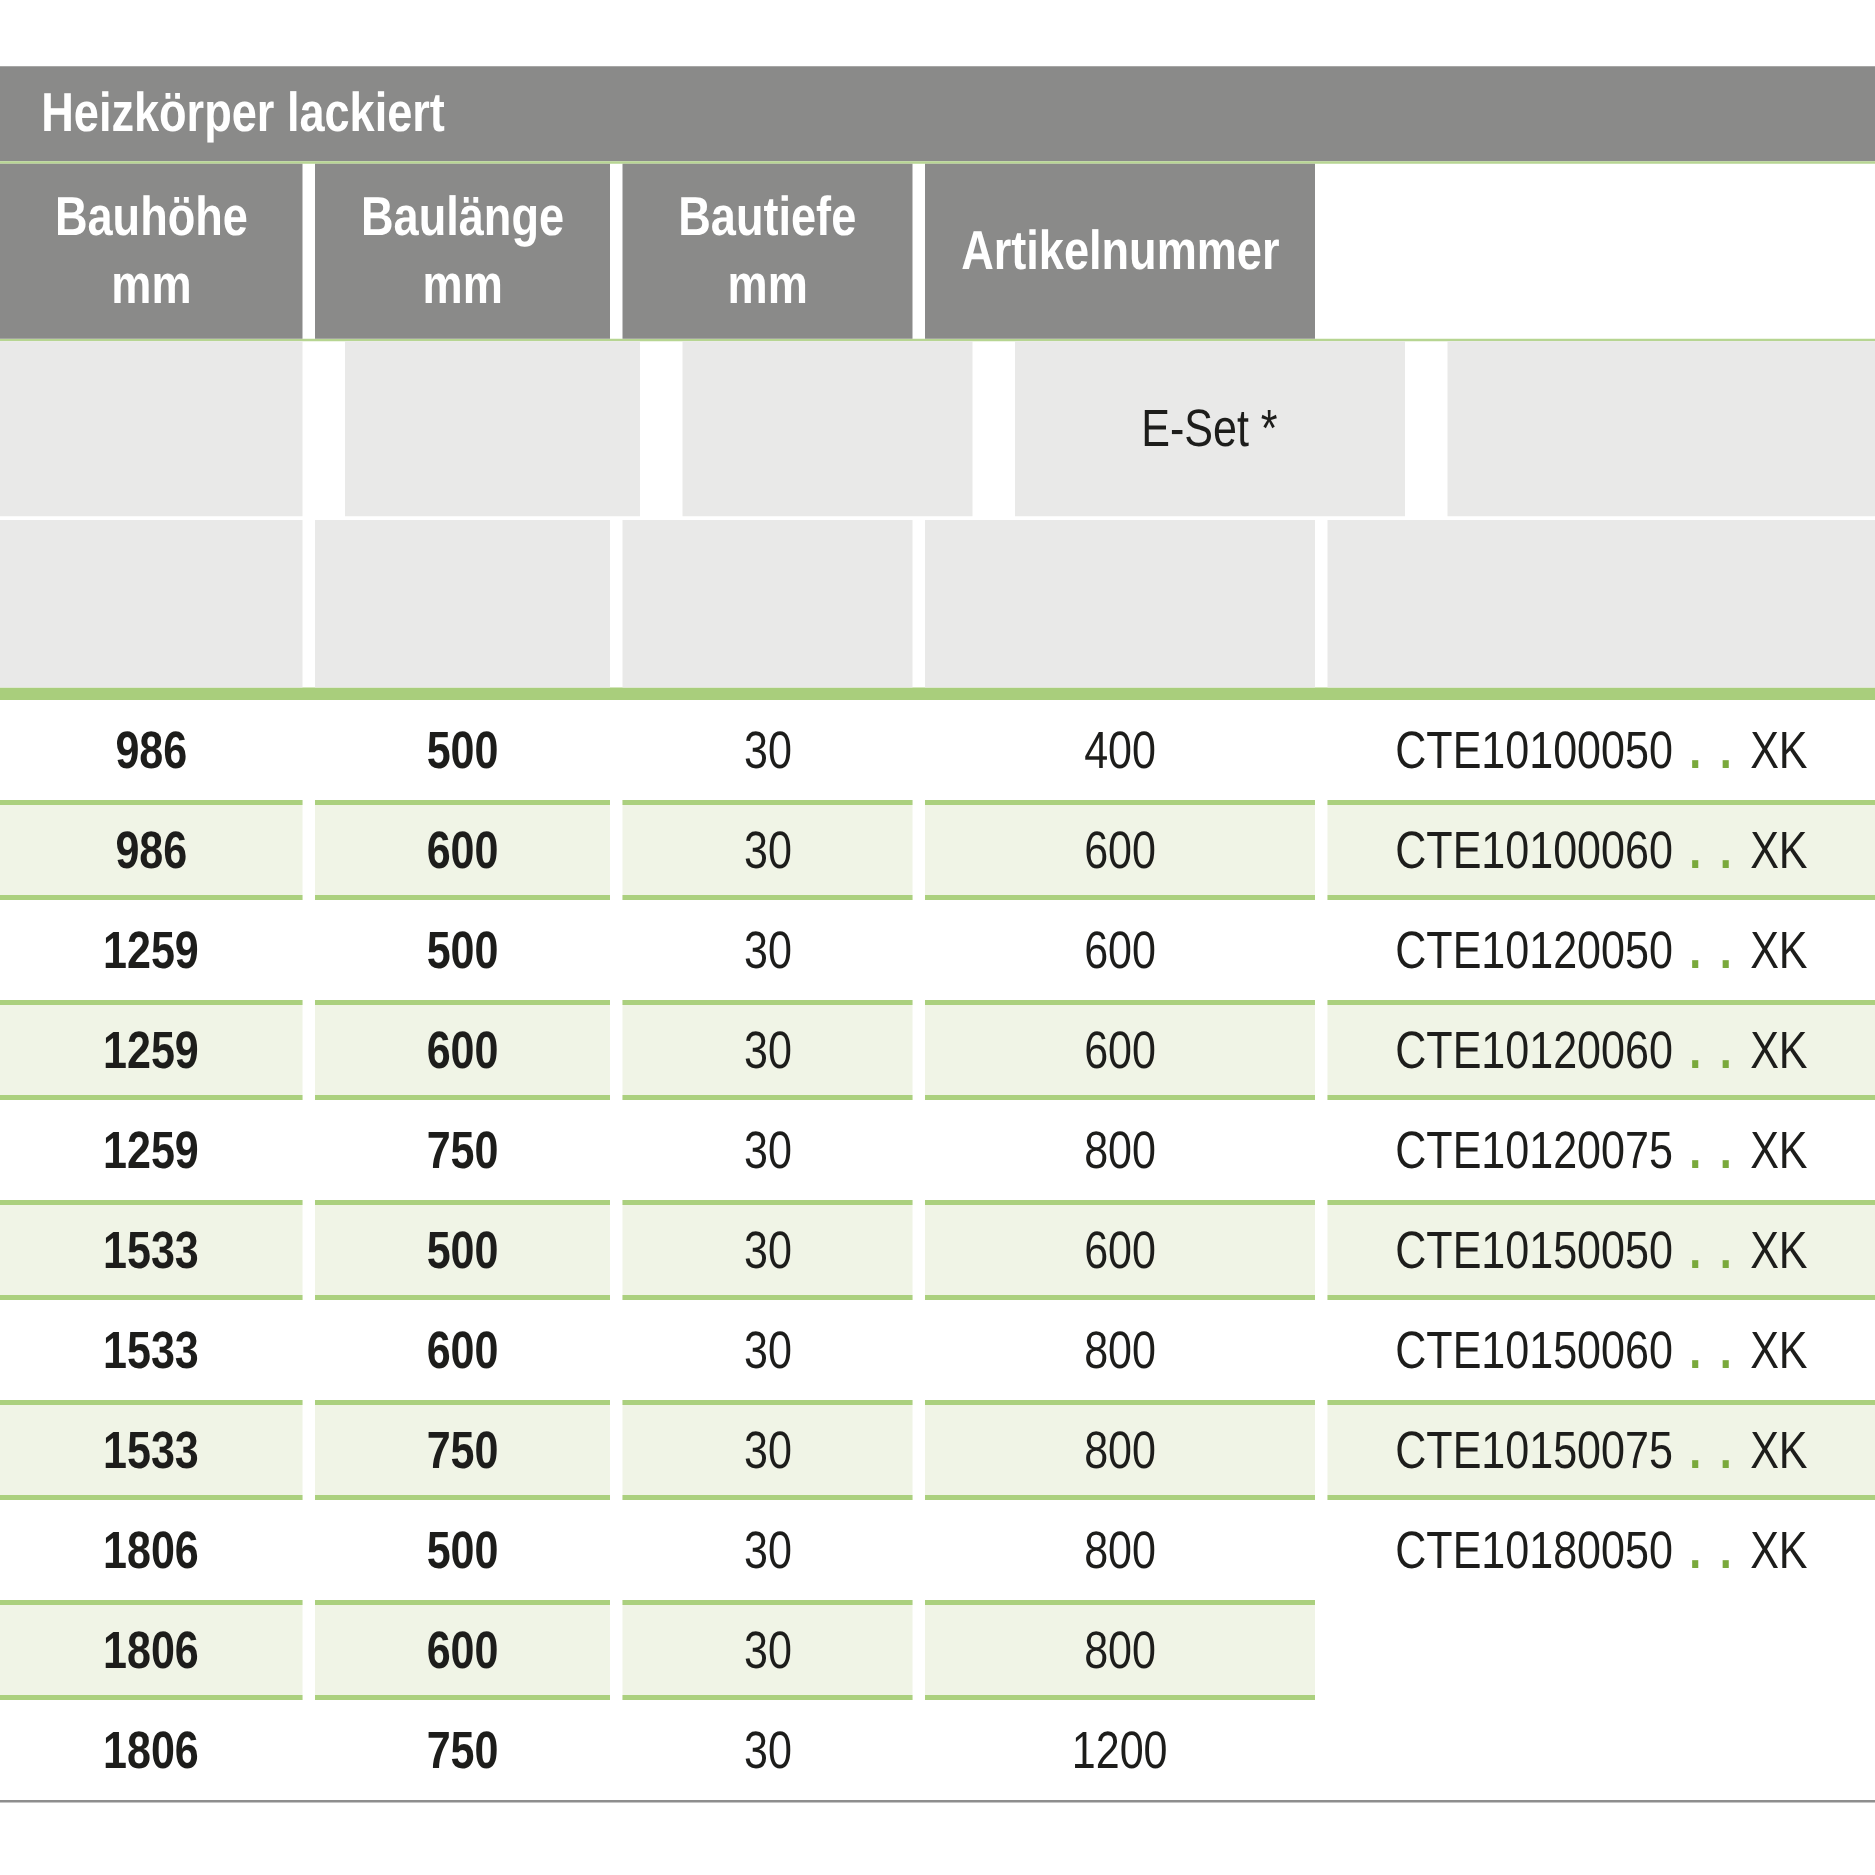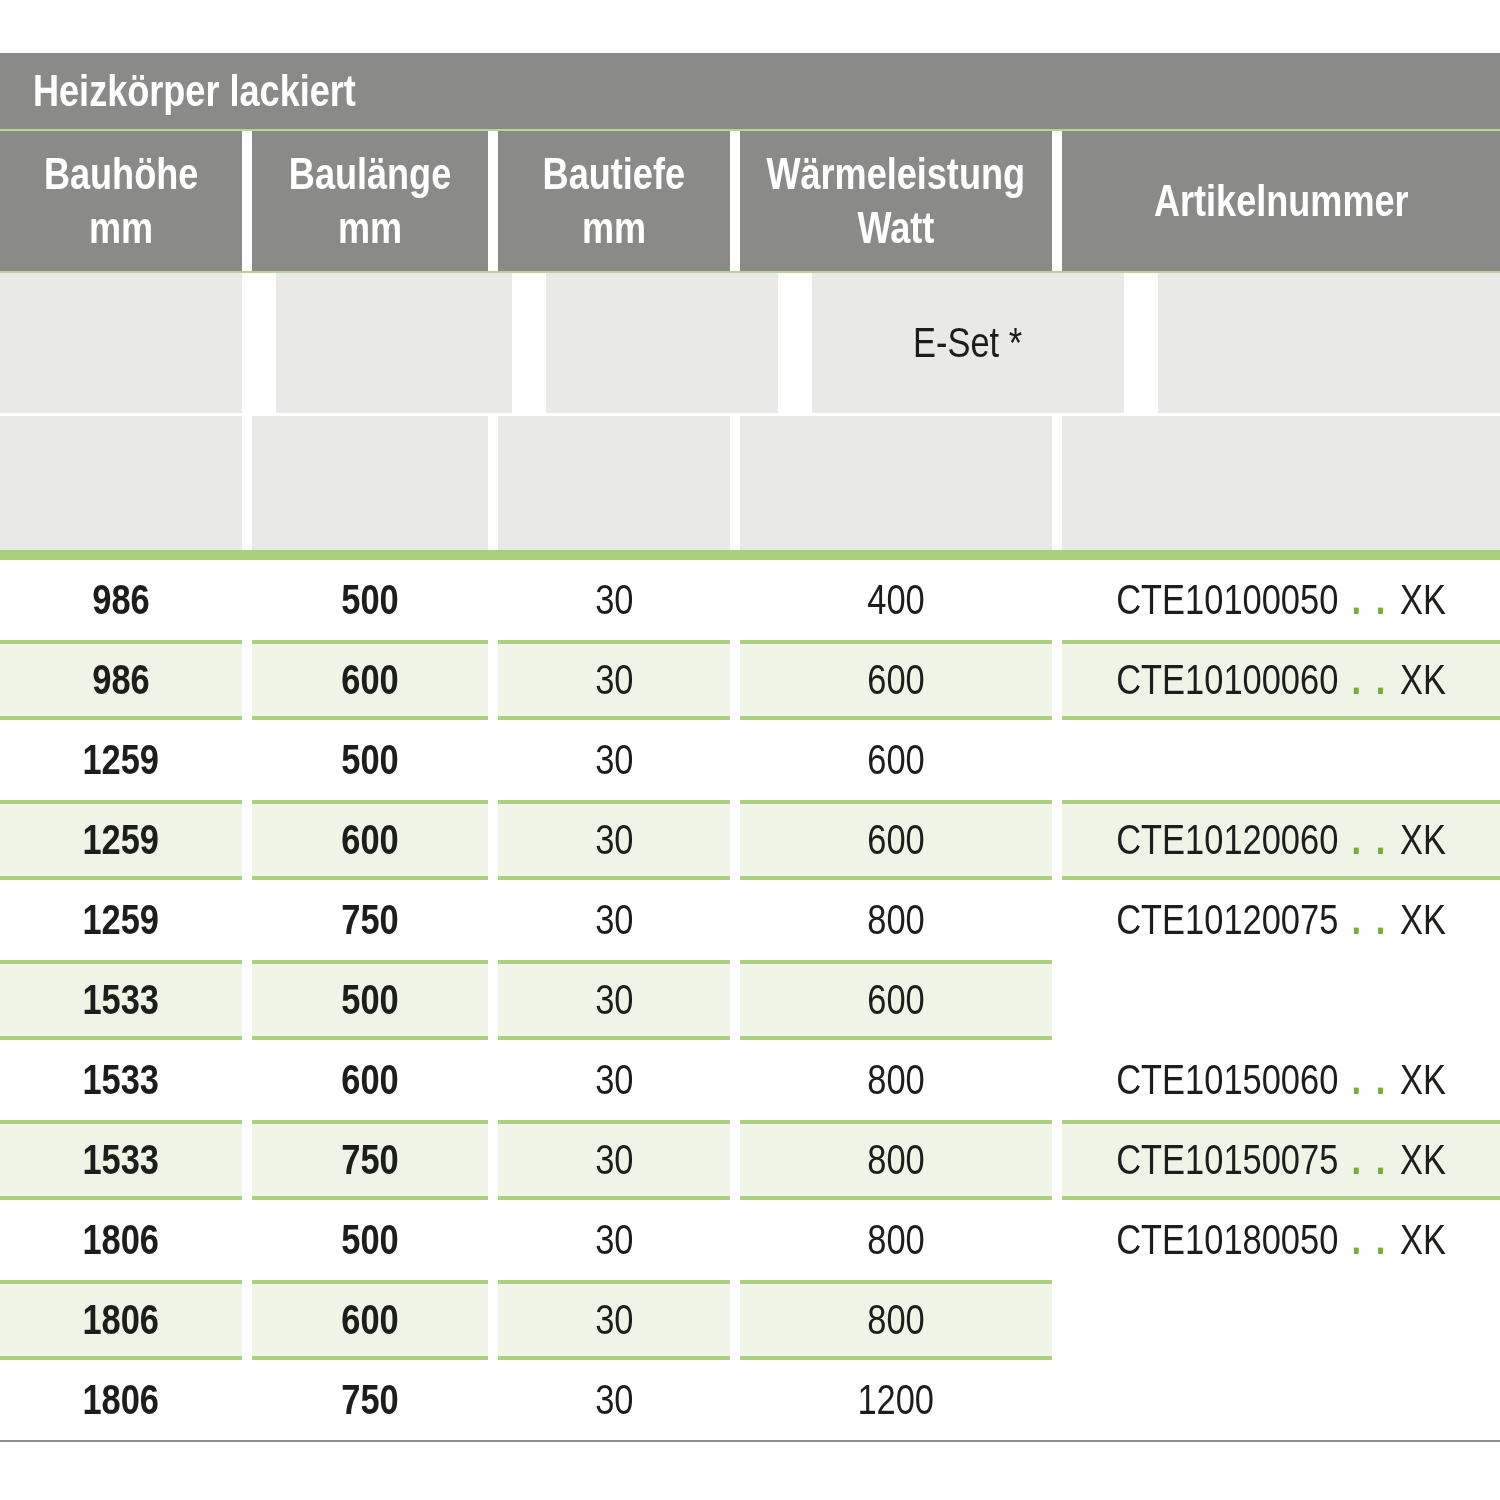--- a/index.html
+++ b/index.html
@@ -89,24 +89,20 @@
     </div>
     <div class="header-cell">
       <span class="cnd hdr-line">Baulänge</span>
       <span class="cnd hdr-line">mm</span>
     </div>
     <div class="header-cell">
       <span class="cnd hdr-line">Bautiefe</span>
       <span class="cnd hdr-line">mm</span>
     </div>
     <div class="header-cell">
-      <span class="cnd hdr-line">Wärmeleistung</span>
-      <span class="cnd hdr-line">Watt</span>
-    </div>
-    <div class="header-cell">
       <span class="cnd hdr-line">Artikelnummer</span>
 
     </div>
   </div>
   <div class="hairline-green"></div>
 
   <div class="grid subheader-row1">
     <div class="subheader-cell"></div>
     <div class="subheader-cell"></div>
     <div class="subheader-cell"></div>
@@ -169,20 +165,23 @@
     </div>
     <div class="data-cell cell-bold">
       <span class="cnd">500</span>
     </div>
     <div class="data-cell">
       <span class="cnd">30</span>
     </div>
     <div class="data-cell">
       <span class="cnd">600</span>
     </div>
+    <div class="data-cell">
+      <span class="cnd art"><span>CTE10120050</span><span class="art-dots">..</span><span>XK</span></span>
+    </div>
   </div>
 
   <div class="grid data-row row alt">
     <div class="data-cell cell-bold">
       <span class="cnd">1259</span>
     </div>
     <div class="data-cell cell-bold">
       <span class="cnd">600</span>
     </div>
     <div class="data-cell">
@@ -219,20 +218,23 @@
       <span class="cnd">1533</span>
     </div>
     <div class="data-cell cell-bold">
       <span class="cnd">500</span>
     </div>
     <div class="data-cell">
       <span class="cnd">30</span>
     </div>
     <div class="data-cell">
       <span class="cnd">600</span>
+    </div>
+    <div class="data-cell">
+      <span class="cnd art"><span>CTE10150050</span><span class="art-dots">..</span><span>XK</span></span>
     </div>
   </div>
 
   <div class="grid data-row row">
     <div class="data-cell cell-bold">
       <span class="cnd">1533</span>
     </div>
     <div class="data-cell cell-bold">
       <span class="cnd">600</span>
     </div>

